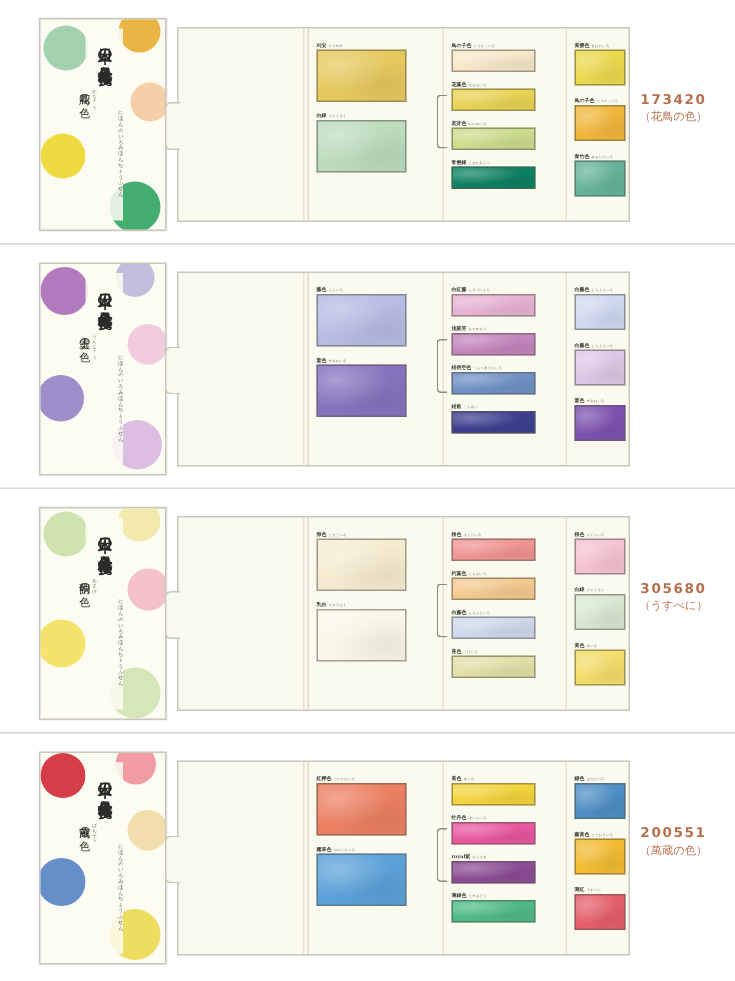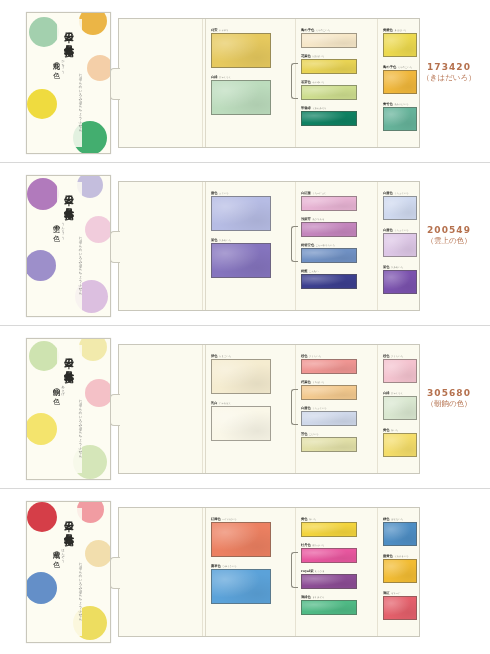--- a/index.html
+++ b/index.html
@@ -161,21 +161,21 @@
           <div class="sw-label"><span>鳥の子色</span><span class="sw-kana">とりのこいろ</span></div>
           <div class="sw" style="top: 5px; width: 34px; height: 24px; background: rgb(240, 183, 59);"></div>
         </div>
         <div class="swatch-box" style="left: 264px; top: 83px; width: 34px; height: 30px;">
           <div class="sw-label"><span>青竹色</span><span class="sw-kana">あおたけいろ</span></div>
           <div class="sw" style="top: 5px; width: 34px; height: 24px; background: rgb(102, 179, 154);"></div>
         </div>
       </div>
       <div class="code-wrap" style="top: 62px;">
         <div class="code">173420</div>
-        <div class="code-name">（きはだいろ）</div>
+        <div class="code-name">（花鳥の色）</div>
       </div>
     </div>
     <div class="row-sep" style="top: 162px;"></div>
     <div class="row" style="top: 163px;">
       <div class="cover">
         <div class="dot" style="left: 0px; top: 2px; width: 32px; height: 32px; background: rgb(166, 104, 180); opacity: 0.88;"></div>
         <div class="dot" style="left: 50px; top: -4px; width: 26px; height: 26px; background: rgb(188, 181, 218); opacity: 0.88;"></div>
         <div class="dot" style="left: 58px; top: 40px; width: 27px; height: 27px; background: rgb(239, 197, 216); opacity: 0.88;"></div>
         <div class="dot" style="left: -2px; top: 74px; width: 31px; height: 31px; background: rgb(143, 127, 196); opacity: 0.88;"></div>
         <div class="dot" style="left: 48px; top: 104px; width: 33px; height: 33px; background: rgb(215, 182, 221); opacity: 0.88;"></div>
@@ -222,24 +222,20 @@
         </div>
         <div class="swatch-box" style="left: 264px; top: 46px; width: 34px; height: 30px;">
           <div class="sw-label"><span>白藤色</span><span class="sw-kana">しらふじいろ</span></div>
           <div class="sw" style="top: 5px; width: 34px; height: 24px; background: rgb(221, 199, 230);"></div>
         </div>
         <div class="swatch-box" style="left: 264px; top: 83px; width: 34px; height: 30px;">
           <div class="sw-label"><span>菫色</span><span class="sw-kana">すみれいろ</span></div>
           <div class="sw" style="top: 5px; width: 34px; height: 24px; background: rgb(123, 82, 174);"></div>
         </div>
       </div>
-      <div class="code-wrap" style="top: 62px;">
-        <div class="code">200549</div>
-        <div class="code-name">（雲上の色）</div>
-      </div>
     </div>
     <div class="row-sep" style="top: 325px;"></div>
     <div class="row" style="top: 326px;">
       <div class="cover">
         <div class="dot" style="left: 2px; top: 2px; width: 30px; height: 30px; background: rgb(199, 223, 166); opacity: 0.88;"></div>
         <div class="dot" style="left: 52px; top: -6px; width: 28px; height: 28px; background: rgb(240, 231, 162); opacity: 0.88;"></div>
         <div class="dot" style="left: 58px; top: 40px; width: 28px; height: 28px; background: rgb(242, 184, 192); opacity: 0.88;"></div>
         <div class="dot" style="left: -2px; top: 74px; width: 32px; height: 32px; background: rgb(242, 224, 90); opacity: 0.88;"></div>
         <div class="dot" style="left: 46px; top: 106px; width: 34px; height: 34px; background: rgb(207, 227, 176); opacity: 0.88;"></div>
         <div class="cover-band"></div>
@@ -287,21 +283,21 @@
           <div class="sw-label"><span>白緑</span><span class="sw-kana">びゃくろく</span></div>
           <div class="sw" style="top: 5px; width: 34px; height: 24px; background: rgb(217, 231, 208);"></div>
         </div>
         <div class="swatch-box" style="left: 264px; top: 83px; width: 34px; height: 30px;">
           <div class="sw-label"><span>黄色</span><span class="sw-kana">きいろ</span></div>
           <div class="sw" style="top: 5px; width: 34px; height: 24px; background: rgb(244, 221, 106);"></div>
         </div>
       </div>
       <div class="code-wrap" style="top: 62px;">
         <div class="code">305680</div>
-        <div class="code-name">（朝餉の色）</div>
+        <div class="code-name">（うすべに）</div>
       </div>
     </div>
     <div class="row-sep" style="top: 488px;"></div>
     <div class="row" style="top: 489px;">
       <div class="cover">
         <div class="dot" style="left: 0px; top: 0px; width: 30px; height: 30px; background: rgb(207, 35, 48); opacity: 0.88;"></div>
         <div class="dot" style="left: 50px; top: -6px; width: 27px; height: 27px; background: rgb(239, 142, 150); opacity: 0.88;"></div>
         <div class="dot" style="left: 58px; top: 38px; width: 27px; height: 27px; background: rgb(240, 217, 163); opacity: 0.88;"></div>
         <div class="dot" style="left: -2px; top: 70px; width: 32px; height: 32px; background: rgb(78, 127, 194); opacity: 0.88;"></div>
         <div class="dot" style="left: 46px; top: 104px; width: 34px; height: 34px; background: rgb(234, 216, 75); opacity: 0.88;"></div>
@@ -348,14 +344,18 @@
         </div>
         <div class="swatch-box" style="left: 264px; top: 46px; width: 34px; height: 30px;">
           <div class="sw-label"><span>藤黄色</span><span class="sw-kana">とうおういろ</span></div>
           <div class="sw" style="top: 5px; width: 34px; height: 24px; background: rgb(242, 188, 51);"></div>
         </div>
         <div class="swatch-box" style="left: 264px; top: 83px; width: 34px; height: 30px;">
           <div class="sw-label"><span>薄紅</span><span class="sw-kana">うすべに</span></div>
           <div class="sw" style="top: 5px; width: 34px; height: 24px; background: rgb(228, 96, 107);"></div>
         </div>
       </div>
+      <div class="code-wrap" style="top: 62px;">
+        <div class="code">200551</div>
+        <div class="code-name">（萬蔵の色）</div>
+      </div>
     </div>
   </div>
 
 </body></html>

